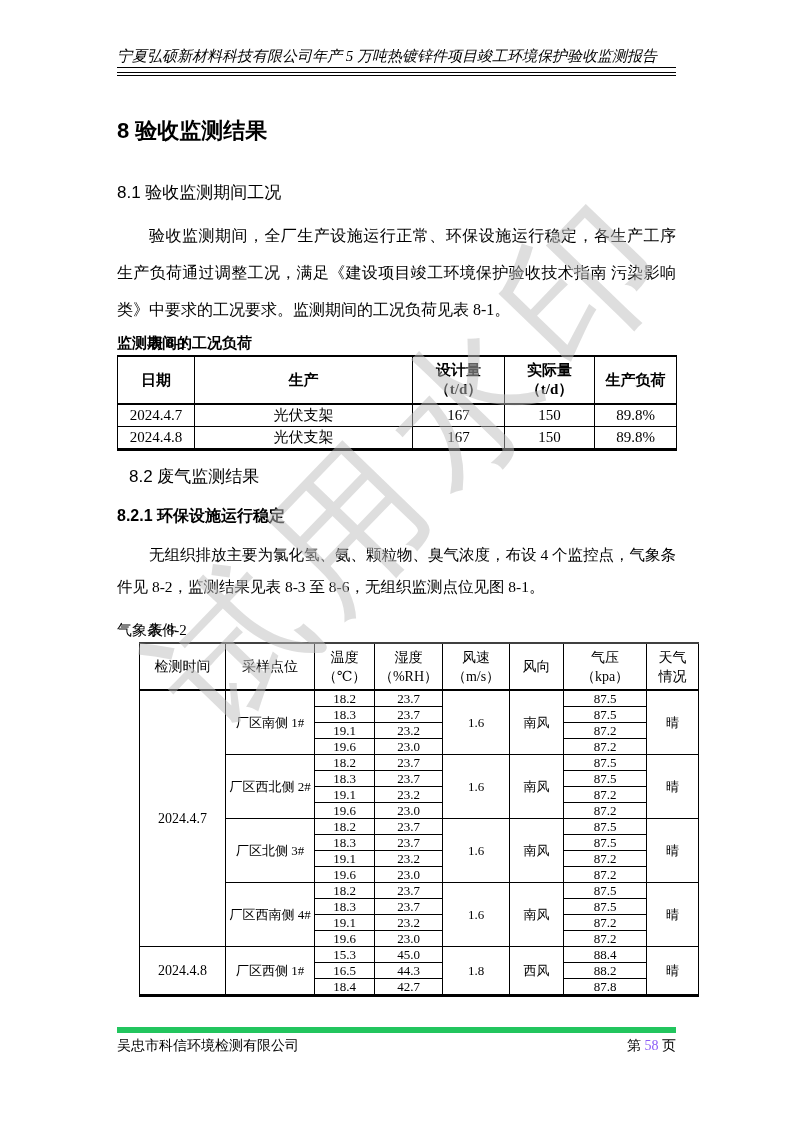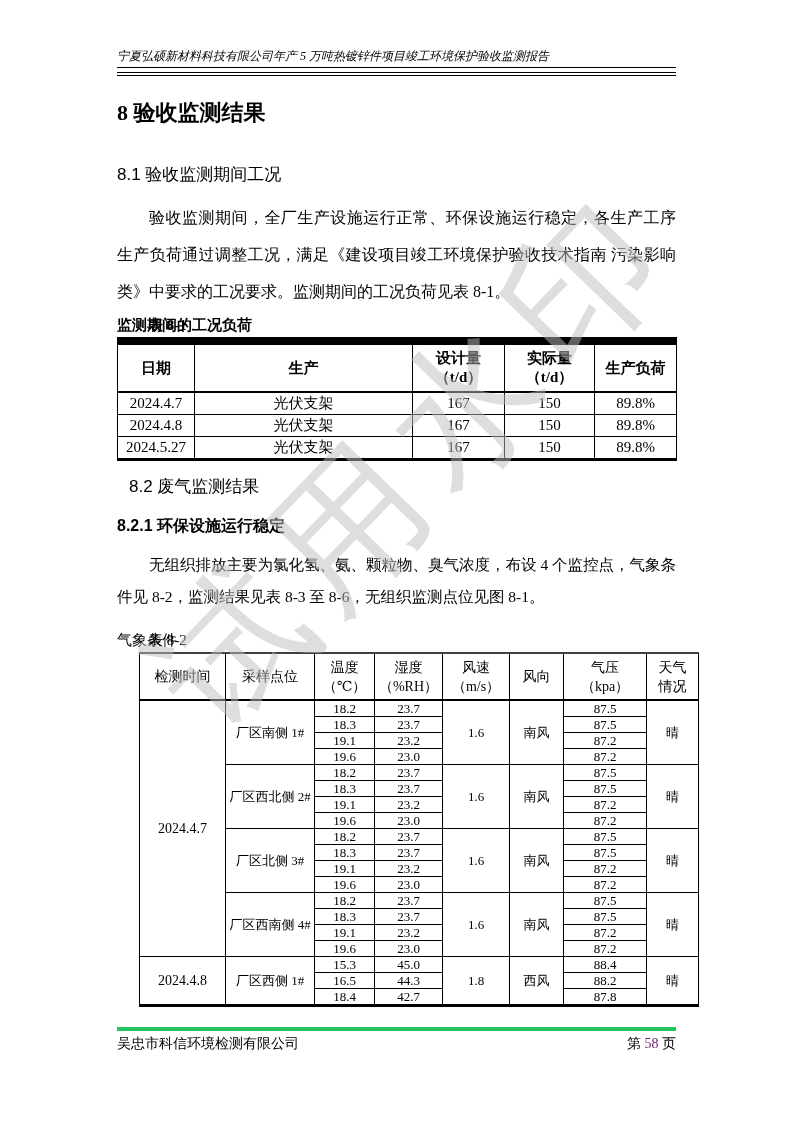--- a/index.html
+++ b/index.html
@@ -5,64 +5,64 @@
   html,body{margin:0;padding:0;background:#ffffff;}
   .page{
     position:relative;width:793px;height:1122px;background:#ffffff;color:#000;
     font-family:"Liberation Serif","DejaVu Serif",serif;overflow:hidden;margin:0 auto;
   }
   .margins{margin:0 117px;}
 
   
   .doc-header{padding-top:48px;}
   .doc-header .ht{
-    font-style:italic;font-size:12px;line-height:16px;
+    font-style:italic;font-size:15px;line-height:16px;
     padding-bottom:3px;border-bottom:1px solid #000;
   }
   .doc-header .rule{margin-top:4px;height:2px;border-top:1px solid #000;border-bottom:1px solid #000;}
 
   
-  .h1{margin:24px 0 0;font-size:22px;line-height:26px;font-weight:bold;
-      font-family:Liberation Serif, serif;}
+  .h1{margin:42px 0 0;font-size:22px;line-height:26px;font-weight:bold;
+      font-family:Liberation Sans, sans-serif;}
   .h2a{margin:38px 0 0;font-size:17px;line-height:22px;font-weight:normal;
       font-family:"Liberation Sans","DejaVu Sans",sans-serif;}
   .h2b{margin:15px 12px 0;font-size:17px;line-height:22px;font-weight:normal;
       font-family:"Liberation Sans","DejaVu Sans",sans-serif;}
   .h3{margin:18px 0 0;font-size:16px;line-height:20px;font-weight:bold;
       font-family:"Liberation Sans","DejaVu Sans",sans-serif;}
 
   
   .para1{margin:13px 0 0;font-size:16px;line-height:37px;text-align:justify;text-indent:32px;}
   .para2{margin:13px 0 15px;font-size:15.5px;line-height:32px;text-align:justify;text-indent:32px;}
 
   
   .caption{position:relative;margin-top:3px;height:24px;line-height:24px;font-size:15px;text-align:left;}
   .caption .lab{position:absolute;left:31px;}
   .caption.bold{font-weight:bold;}
 
   
   table{width:100%;border-collapse:collapse;table-layout:fixed;}
   th,td{padding:0;text-align:center;vertical-align:middle;overflow:hidden;}
 
-  .t1{border-top:8px solid #000000;border-bottom:3px solid #000;border-radius:23px;}
+  .t1{border-top:2px solid #000000;border-bottom:3px solid #000;border-radius:23px;}
   .t1 th,.t1 td{border:1px solid #000;}
   .t1 thead th{height:46px;font-size:15px;font-weight:bold;border-bottom:2px solid #000;}
   .t1 tbody td{height:21px;font-size:15px;}
 
   .t2{border-top:2px solid #404040;border-bottom:3px solid #000;margin-left:22px;}
   .t2 th,.t2 td{border:1px solid #000;font-weight:normal;}
   .t2 thead th{height:45px;font-size:14px;border-bottom:2px solid #000;}
   .t2 thead th span{display:block;line-height:19px;}
   .t2 tbody td{height:15px;line-height:15px;font-size:13px;}
   .t2 td.datec{font-size:14px;}
 
   
   .footer{
     position:absolute;left:117px;right:117px;top:1027px;
-    border-top:4px solid #22c55e;padding-top:5px;
+    border-top:6px solid #22c55e;padding-top:5px;
     display:flex;justify-content:space-between;font-size:14px;line-height:16px;
   }
 
   
   .watermark{
     position:absolute;left:415px;top:462px;
     transform:translate(-50%,-50%) rotate(-46deg);
     font-size:150px;letter-spacing:18px;white-space:nowrap;
     color:rgba(190,190,190,0.5);z-index:10;pointer-events:none;
     font-family:"Liberation Sans","DejaVu Sans",sans-serif;
@@ -118,27 +118,20 @@
             <td>150</td>
             <td>89.8%</td>
           </tr>
           <tr>
             <td>2024.4.8</td>
             <td>光伏支架</td>
             <td>167</td>
             <td>150</td>
             <td>89.8%</td>
           </tr>
-          <tr>
-            <td>2024.5.27</td>
-            <td>光伏支架</td>
-            <td>167</td>
-            <td>150</td>
-            <td>89.8%</td>
-          </tr>
         </tbody>
     </table>
 
     <div class="h2b">8.2 废气监测结果</div>
 
     <div class="h3">8.2.1 环保设施运行稳定</div>
 
     <p class="para2">无组织排放主要为氯化氢、氨、颗粒物、臭气浓度，布设 4 个监控点，气象条件见 8-2，监测结果见表 8-3 至 8-6，无组织监测点位见图 8-1。</p>
 
     <div class="caption">
@@ -313,18 +306,18 @@
           </tr>
         </tbody>
     </table>
 
   </div>
 
   <div class="footer">
     <span>吴忠市科信环境检测有限公司</span>
     <span>
       <span>第</span>
-      <span class="pagenum" style="color: #701a75;">58</span>
+      <span class="pagenum" style="color: #8b5cf6;">58</span>
       <span>页</span>
     </span>
   </div>
 
 </div>
 
 </body></html>

